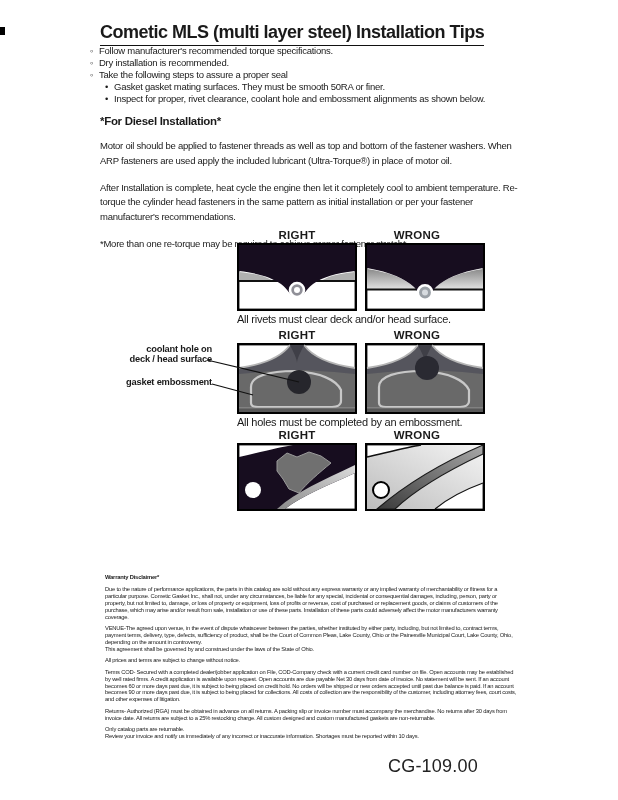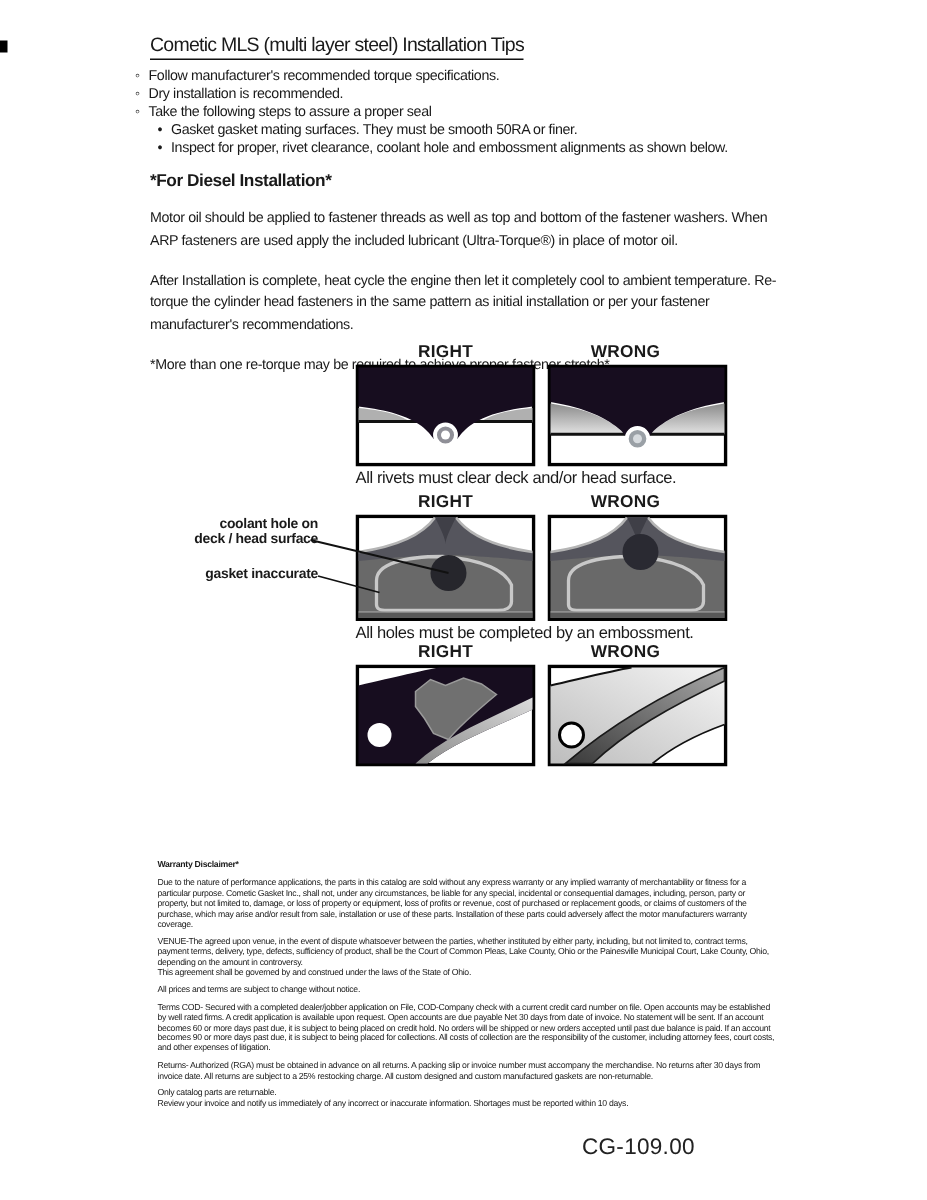--- a/index.html
+++ b/index.html
@@ -1,19 +1,19 @@
 <!DOCTYPE html>
 <html><head>
 <meta charset="utf-8">
 <style>
   html,body{margin:0;padding:0;background:#ffffff;}
   .page{position:relative;width:618px;height:800px;background:#ffffff;overflow:hidden;
         font-family:"Liberation Sans", sans-serif;color:#1a1a1a;}
   .edge-mark{position:absolute;left:0;top:27px;width:5px;height:8px;background:#000;}
-  .title{position:absolute;left:100px;top:22px;margin:0;font-size:13px;font-weight:normal;
+  .title{position:absolute;left:100px;top:22px;margin:0;font-size:18px;font-weight:bold;
          letter-spacing:-0.5px;border-bottom:1.6px solid #111;padding-bottom:2px;display:inline-block;text-align:center;}
   .tips{position:absolute;left:90px;top:45px;font-size:9.5px;letter-spacing:-0.25px;line-height:12px;}
   .tip{display:flex;}
   .tip .mk{width:9px;flex:none;}
   .tip.l2{padding-left:15px;}
   .diesel{position:absolute;left:100px;top:115px;width:424px;}
   .diesel h2{margin:0 0 6px 0;font-size:11.5px;font-weight:bold;letter-spacing:-0.3px;}
   .diesel p{margin:12px 0 7px 0;font-size:9.5px;letter-spacing:-0.25px;line-height:14.8px;}
   .pair{position:absolute;left:237px;width:248px;}
   .pair1{top:229px;}  .pair2{top:329px;}  .pair3{top:429px;}
@@ -23,21 +23,21 @@
   svg.fig{display:block;}
   .caption{font-size:11px;letter-spacing:-0.25px;margin-top:3px;line-height:11.5px;white-space:pre-line;}
   .side-labels{position:absolute;left:108px;top:344px;width:104px;text-align:right;
                font-size:9.3px;letter-spacing:-0.2px;line-height:10px;font-weight:bold;}
   .side-labels .g2{margin-top:13px;}
   .leaders{position:absolute;left:205px;top:352px;}
   .legal{position:absolute;left:105px;top:574px;width:412px;font-size:5.8px;line-height:6.9px;
          letter-spacing:-0.2px;color:#1b1b1b;}
   .legal p{margin:0 0 4.6px 0;white-space:pre-line;}
   .legal .lg-head{font-weight:bold;margin-bottom:5px;}
-  .footer-code{position:absolute;left:388px;top:756px;font-size:15px;letter-spacing:0.2px;color:#222;}
+  .footer-code{position:absolute;left:388px;top:756px;font-size:18px;letter-spacing:0.2px;color:#222;}
 </style>
 </head>
 <body>
 
 <div class="page">
 
   <div class="edge-mark"></div>
 
   <h1 class="title">Cometic MLS (multi layer steel) Installation Tips</h1>
 
@@ -135,21 +135,21 @@
         <rect x="2" y="64.5" width="116" height="1" fill="#9a9a9a"></rect>
         <rect x="2" y="65.5" width="116" height="3.4" fill="#585858"></rect>
       </svg>
     </div>
     <div class="caption">All holes must be completed by an embossment.</div>
   </div>
 
   <div class="side-labels">
     <div>coolant hole on</div>
     <div>deck / head surface</div>
-    <div class="g2">gasket inaccurate</div>
+    <div class="g2">gasket embossment</div>
   </div>
   <svg class="leaders" width="100" height="48" viewBox="0 0 100 48">
     <line x1="2" y1="8" x2="94" y2="30" stroke="#111" stroke-width="1.2"></line>
     <line x1="7" y1="32" x2="48" y2="43" stroke="#111" stroke-width="1.2"></line>
   </svg>
 
   <div class="pair pair3">
     <div class="dlabels">
       <span>RIGHT</span>
       <span>WRONG</span>

